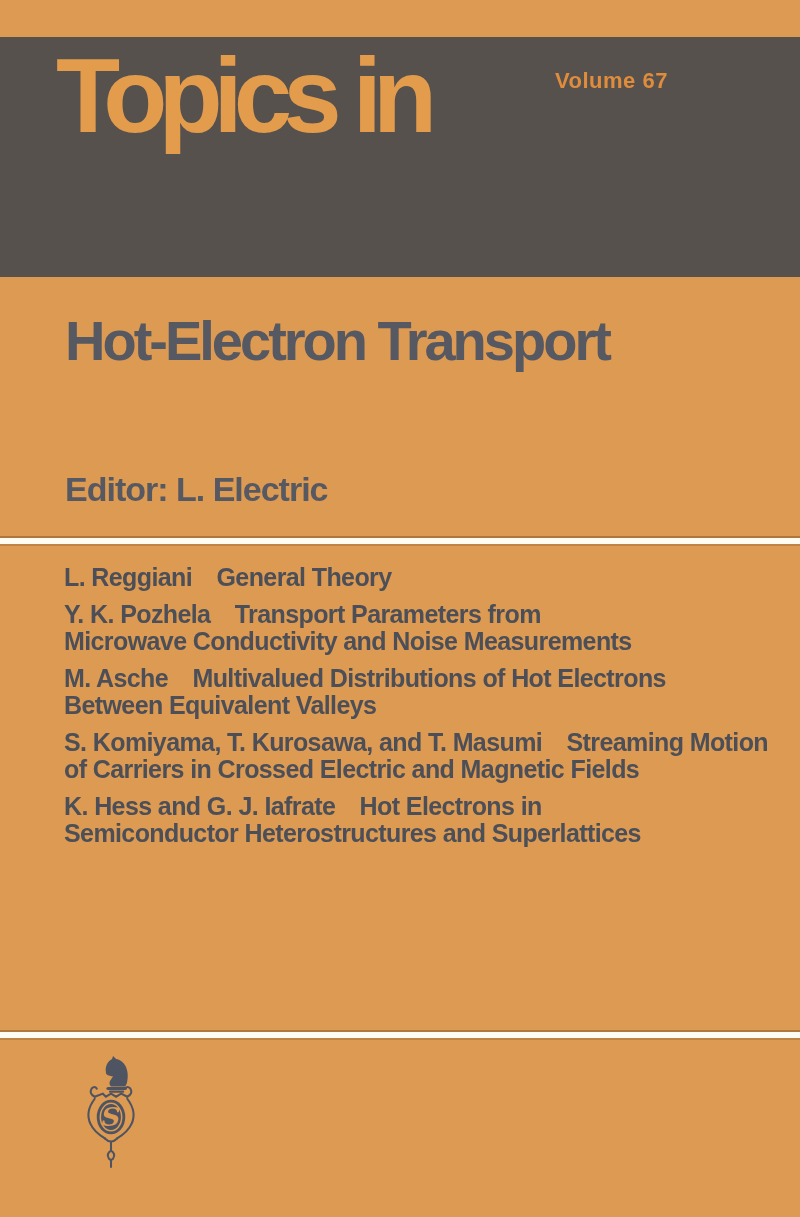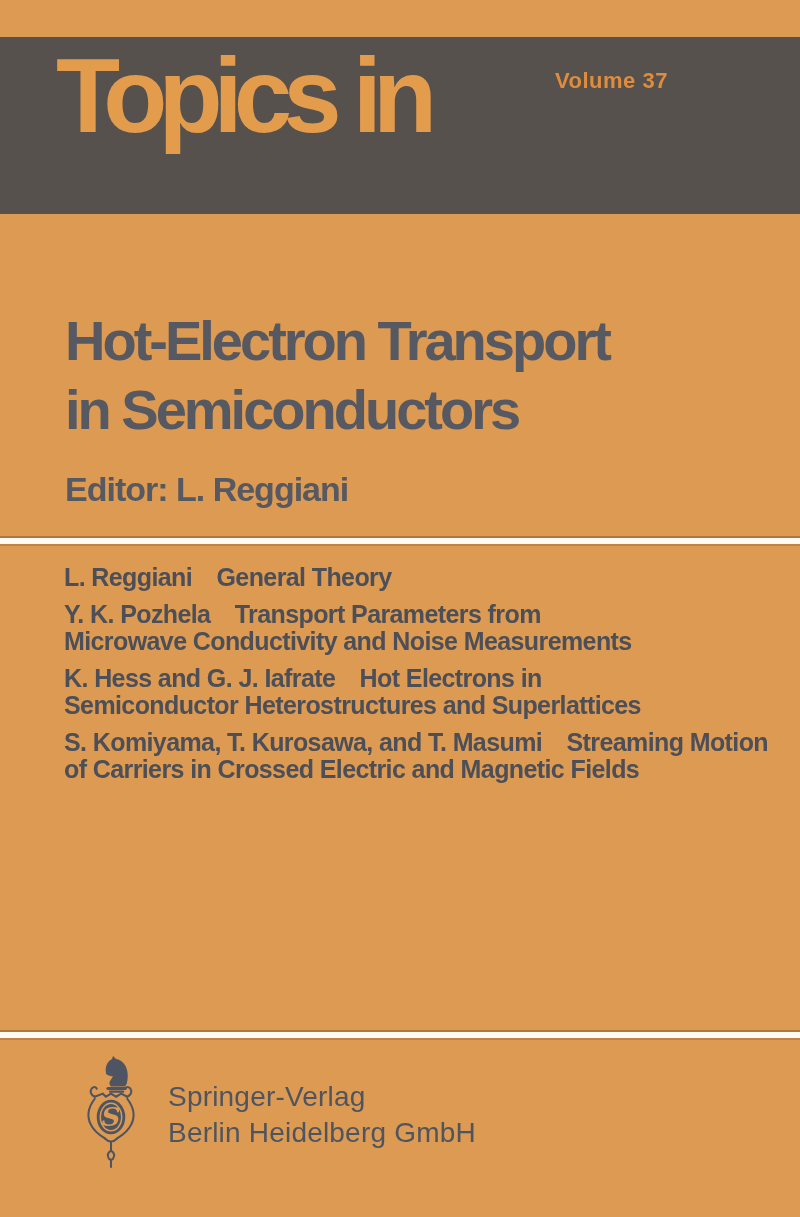--- a/index.html
+++ b/index.html
@@ -1,21 +1,21 @@
 <!DOCTYPE html>
 <html><head>
 <meta charset="utf-8">
 <style>
   html,body{margin:0;padding:0;background:#DC9A52;}
   .cover{
     position:relative;width:800px;height:1217px;overflow:hidden;
     background:var(--bg,#DC9A52);
     font-family:"Liberation Sans","DejaVu Sans",sans-serif;
   }
-  .band{position:absolute;left:0;top:37px;width:800px;height:177px;background:var(--band,#57514E);}
+  .band{position:absolute;left:0;top:37px;width:800px;height:240px;background:var(--band,#57514E);}
   .series-title{
     position:absolute;left:56px;top:14px;
     font-size:105px;font-weight:bold;letter-spacing:-9px;line-height:90px;
     color:var(--band-text,#E39B4C);white-space:nowrap;
   }
   .series-line2{margin-left:15px;}
   .volume{
     position:absolute;left:555px;top:31px;
     font-size:22px;font-weight:bold;letter-spacing:0.5px;line-height:26px;
     color:var(--volume-text,#DF8C3C);white-space:nowrap;
@@ -51,41 +51,41 @@
 </style>
 </head>
 <body>
 
 <div class="cover" style="--bg: #DC9A52; --band: #57514E; --band-text: #E39B4C; --volume-text: #DF8C3C; --title-text: #565862; --toc-text: #4C4F57; --publisher-text: #4F5560; --divider-white: #FDFBF2; --divider-shadow: #A5713A;">
 
   <div class="band">
     <div class="series-title">
       <div>Topics in</div>
     </div>
-    <div class="volume">Volume 37</div>
+    <div class="volume">Volume 67</div>
   </div>
 
   <div class="book-title">
     <div>Hot-Electron Transport</div>
-    <div>in Semiconductors</div>
   </div>
 
-  <div class="editor">Editor: L. Reggiani</div>
+  <div class="editor">Editor: L. Electric</div>
 
   <div class="divider divider1">
     <div class="shade-top"></div>
     <div class="white"></div>
     <div class="shade-bottom"></div>
   </div>
 
   <div class="toc">
       <p class="toc-entry">L. Reggiani General Theory</p>
       <p class="toc-entry">Y. K. Pozhela Transport Parameters from<br>Microwave Conductivity and Noise Measurements</p>
+      <p class="toc-entry">M. Asche Multivalued Distributions of Hot Electrons<br>Between Equivalent Valleys</p>
+      <p class="toc-entry">S. Komiyama, T. Kurosawa, and T. Masumi Streaming Motion<br>of Carriers in Crossed Electric and Magnetic Fields</p>
       <p class="toc-entry">K. Hess and G. J. Iafrate Hot Electrons in<br>Semiconductor Heterostructures and Superlattices</p>
-      <p class="toc-entry">S. Komiyama, T. Kurosawa, and T. Masumi Streaming Motion<br>of Carriers in Crossed Electric and Magnetic Fields</p>
     </div>
 
   <div class="divider divider2">
     <div class="shade-top"></div>
     <div class="white"></div>
     <div class="shade-bottom"></div>
   </div>
 
   <svg class="logo" viewBox="0 0 56 114" xmlns="http://www.w3.org/2000/svg">
     <g stroke="#4E5462" stroke-width="2" fill="none" stroke-linecap="round">
@@ -106,18 +106,14 @@
       <path d="M28 86 L28 94"></path>
       <path d="M28 94 Q23 97 26 102 Q28 104 30 102 Q33 97 28 94"></path>
       <path d="M28 104 L28 110"></path>
 
       <ellipse cx="28" cy="61" rx="14" ry="17" fill="#4E5462" stroke="none"></ellipse>
       <ellipse cx="28" cy="61" rx="10.5" ry="13.5" stroke="#DC9A52" stroke-width="1.5"></ellipse>
     </g>
     <text x="28" y="70" text-anchor="middle" font-family="'DejaVu Serif','Liberation Serif',serif" font-size="26" font-style="italic" font-weight="bold" fill="#DC9A52">S</text>
   </svg>
 
-  <div class="publisher">
-    <div>Springer-Verlag</div>
-    <div>Berlin Heidelberg GmbH</div>
-  </div>
 
 </div>
 
 </body></html>

